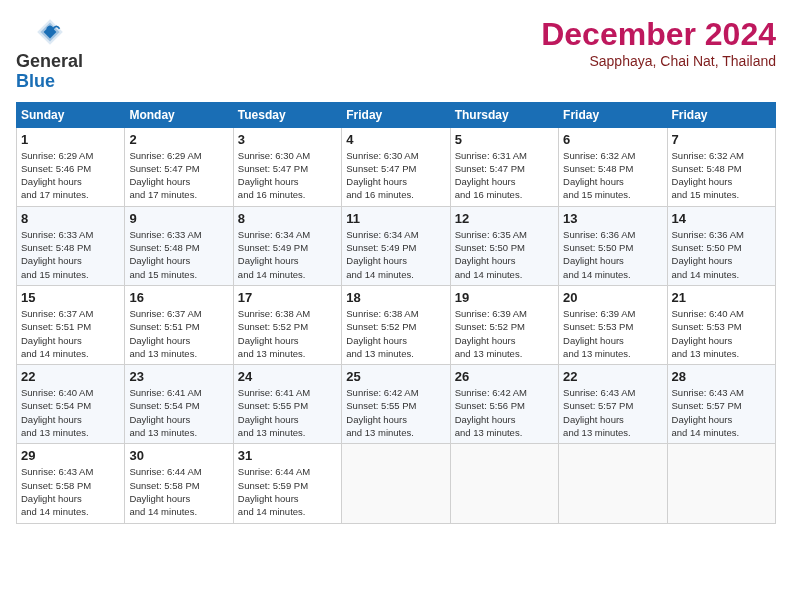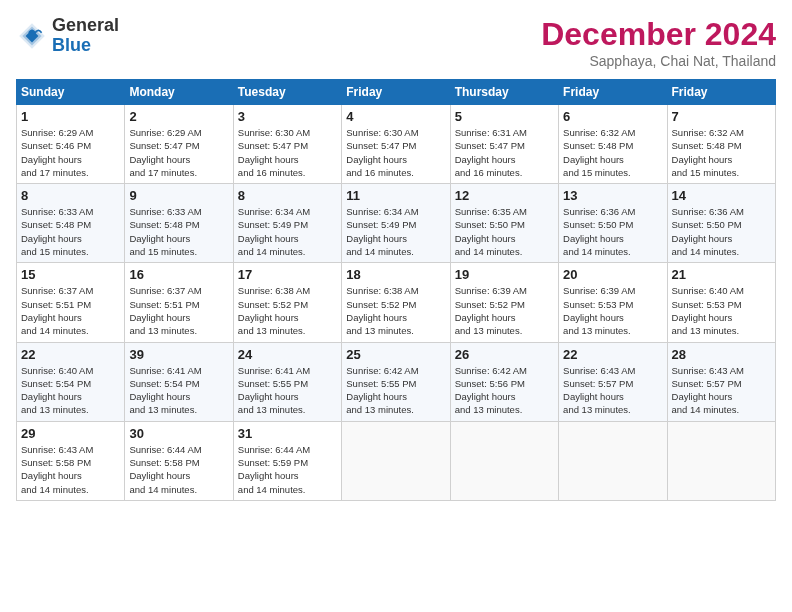--- a/index.html
+++ b/index.html
@@ -13,20 +13,21 @@
     .header {
       display: flex;
       justify-content: space-between;
       align-items: flex-start;
       margin-bottom: 10px;
     }
     .logo {
       display: flex;
       align-items: center;
       gap: 4px;
+      flex-direction: column;
     }
     .logo-text {
       display: flex;
       flex-direction: column;
       line-height: 1.1;
     }
     .logo-general {
       font-size: 18px;
       font-weight: bold;
       color: #333;
@@ -43,21 +44,21 @@
     .title-block {
       text-align: right;
     }
     .month-title {
       font-size: 32px;
       font-weight: bold;
       color: #be185d;
     }
     .location {
       font-size: 14px;
-      color: #737373;
+      color: #7f1d1d;
     }
     .calendar {
       width: 100%;
       border-collapse: collapse;
       font-size: 11px;
       padding-left: 8px;
     }
     .calendar th {
       background: #1a6eb5;
       color: #fff;
@@ -218,21 +219,21 @@
           <span class="day-num">21</span>
           <div class="day-info">Sunrise: 6:40 AM<br>Sunset: 5:53 PM<br>Daylight hours<br>and 13 minutes.</div>
         </td>
       </tr>
       <tr>
         <td>
           <span class="day-num">22</span>
           <div class="day-info">Sunrise: 6:40 AM<br>Sunset: 5:54 PM<br>Daylight hours<br>and 13 minutes.</div>
         </td>
         <td>
-          <span class="day-num">39</span>
+          <span class="day-num">23</span>
           <div class="day-info">Sunrise: 6:41 AM<br>Sunset: 5:54 PM<br>Daylight hours<br>and 13 minutes.</div>
         </td>
         <td>
           <span class="day-num">24</span>
           <div class="day-info">Sunrise: 6:41 AM<br>Sunset: 5:55 PM<br>Daylight hours<br>and 13 minutes.</div>
         </td>
         <td>
           <span class="day-num">25</span>
           <div class="day-info">Sunrise: 6:42 AM<br>Sunset: 5:55 PM<br>Daylight hours<br>and 13 minutes.</div>
         </td>

